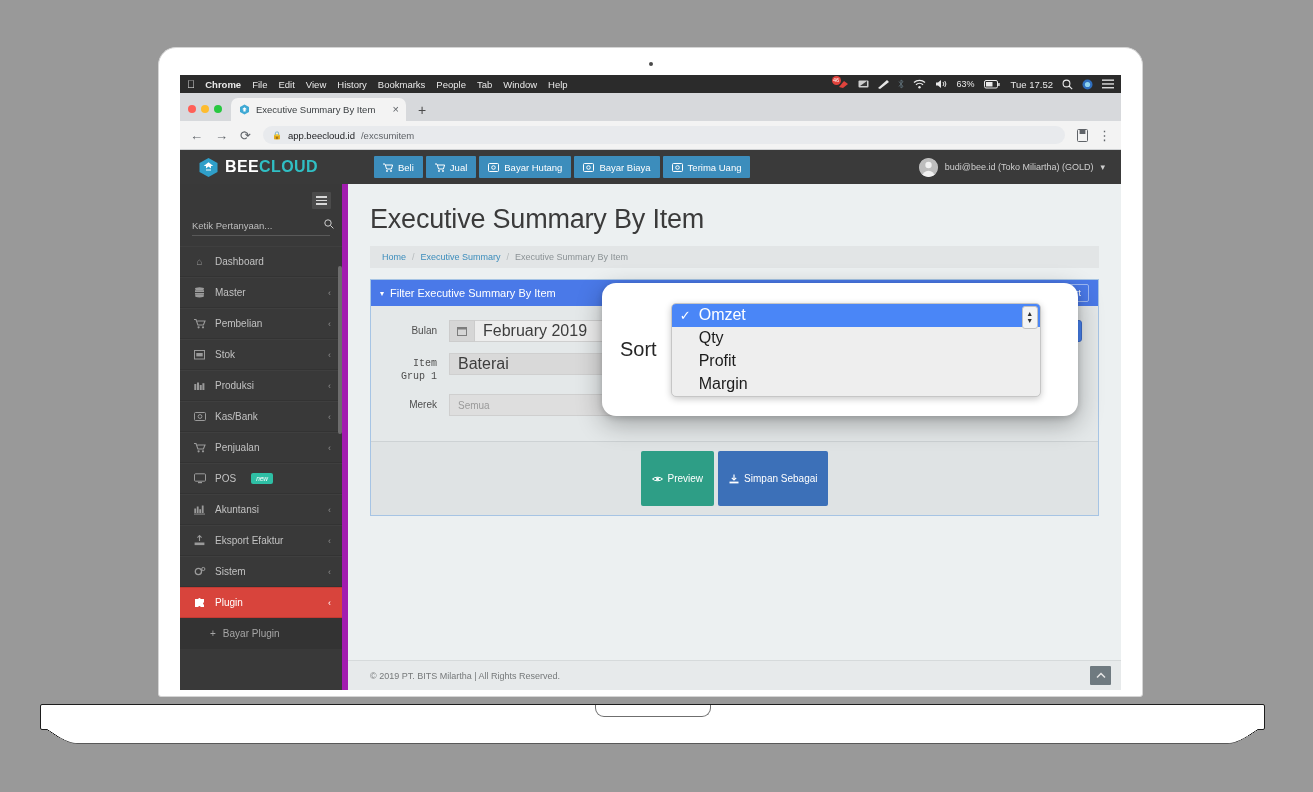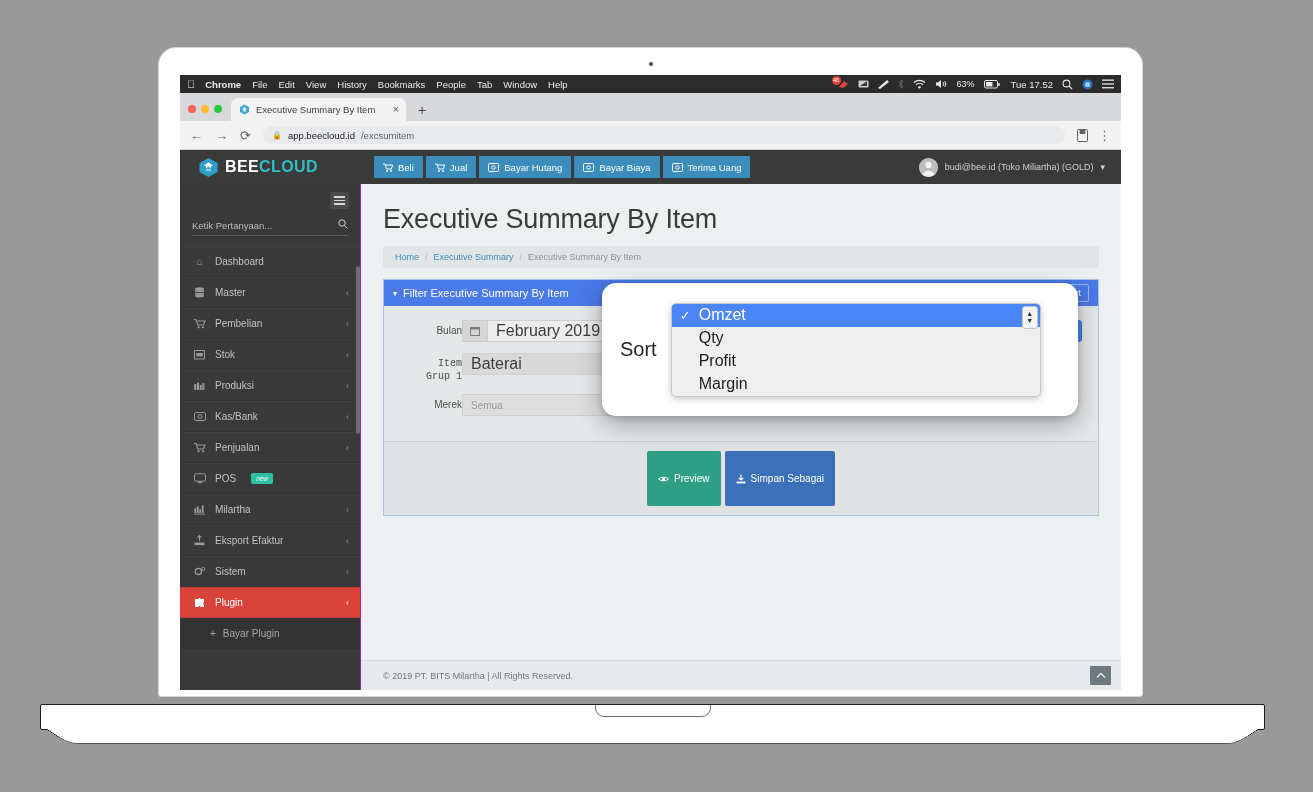--- a/index.html
+++ b/index.html
@@ -194,25 +194,25 @@
   .avatar {
     width: 19px; height: 19px; border-radius: 50%;
     background: #bdbdbd;
     display: flex; align-items: flex-end; justify-content: center;
     overflow: hidden;
   }
 
   
   .body-row { display: flex; height: 506px; }
   .sidebar {
-    width: 181px;
+    width: 168px;
     background: #393939;
     flex-shrink: 0;
     position: relative;
-    border-right: 1px solid #a21caf;
+    border-right: 6px solid #a21caf;
   }
   .sb-toggle-row { display: flex; justify-content: flex-end; padding: 8px 11px 4px; }
   .sb-toggle {
     width: 19px; height: 17px; background: #4b4b4b;
     display: flex; flex-direction: column; justify-content: center; align-items: center; gap: 2px;
     border-radius: 1px;
   }
   .sb-toggle i { width: 11px; height: 1.5px; background: #d8d8d8; display: block; }
   .sb-search {
     margin: 6px 12px 0;
@@ -311,21 +311,21 @@
     border-radius: 2px;
   }
   .panel-body { padding: 14px 16px 14px 16px; position: relative; min-height: 124px; }
   .form-grid { display: flex; }
   .col-left { width: 320px; }
   .col-right { flex: 1; padding-left: 14px; }
   .frow { display: flex; align-items: flex-start; margin-bottom: 11px; }
   .flabel {
     width: 62px;
     text-align: right;
-    padding-right: 0;
+    padding-right: 12px;
     font-size: 10px;
     color: #4e4e4e;
     line-height: 22px;
   }
   .flabel.two-line { line-height: 13px; padding-top: 4px; font-family: Liberation Mono, monospace; }
   .fctl { flex: 1; display: flex; }
   .input-wrap { display: flex; width: 100%; }
   .addon {
     width: 26px; background: #d6d6d6; border: 1px solid #cccccc;
     display: flex; align-items: center; justify-content: center;
@@ -770,21 +770,21 @@
               <svg width="12" height="11" viewBox="0 0 12 11">
                   <g fill="#9a9a9a">
                     <rect x="0.3" y="4.5" width="1.8" height="4.5"></rect>
                     <rect x="2.8" y="2.5" width="1.8" height="6.5"></rect>
                     <rect x="5.3" y="5.2" width="1.8" height="3.8"></rect>
                     <rect x="7.8" y="1.5" width="1.8" height="7.5"></rect>
                   </g>
                   <rect x="0" y="9.6" width="11" height="0.9" fill="#9a9a9a"></rect>
                 </svg>
             </span>
-            <span class="lbl">Milartha</span>
+            <span class="lbl">Akuntansi</span>
             <span class="caret">‹</span>
           </div>
           <div class="sb-item">
             <span class="ico">
               <svg width="11" height="11" viewBox="0 0 11 11">
                   <path d="M5.5 0.8 L5.5 6" stroke="#9a9a9a" stroke-width="1.1"></path>
                   <path d="M3.4 2.6 L5.5 0.6 L7.6 2.6" stroke="#9a9a9a" stroke-width="1.1" fill="none"></path>
                   <rect x="0.6" y="7.5" width="9.8" height="2.6" fill="#9a9a9a"></rect>
                 </svg>
             </span>

